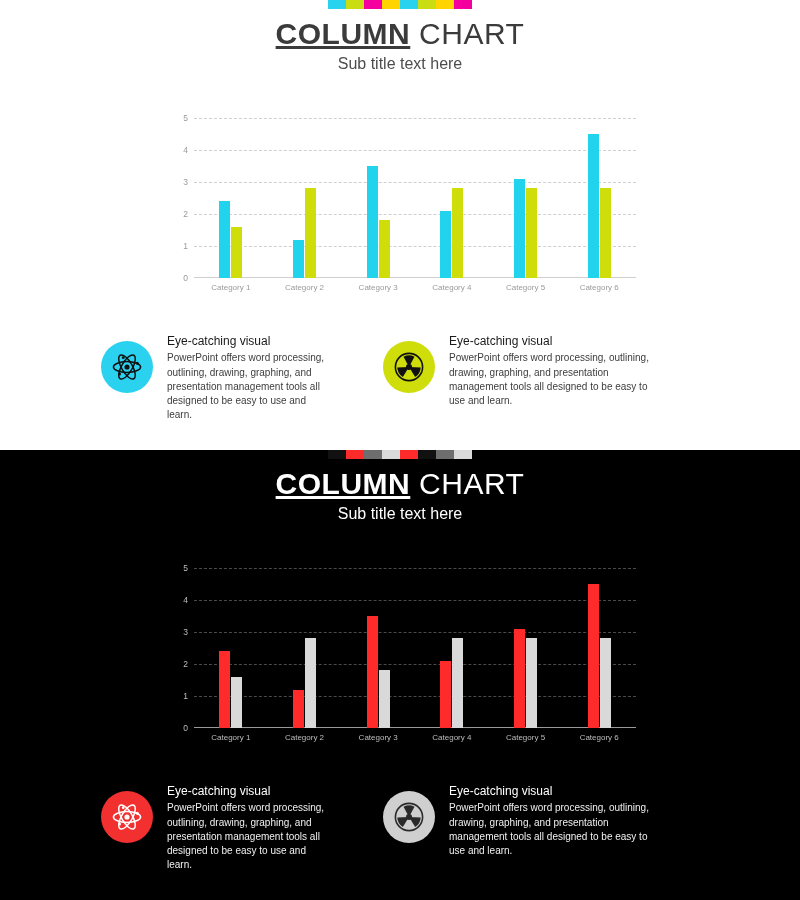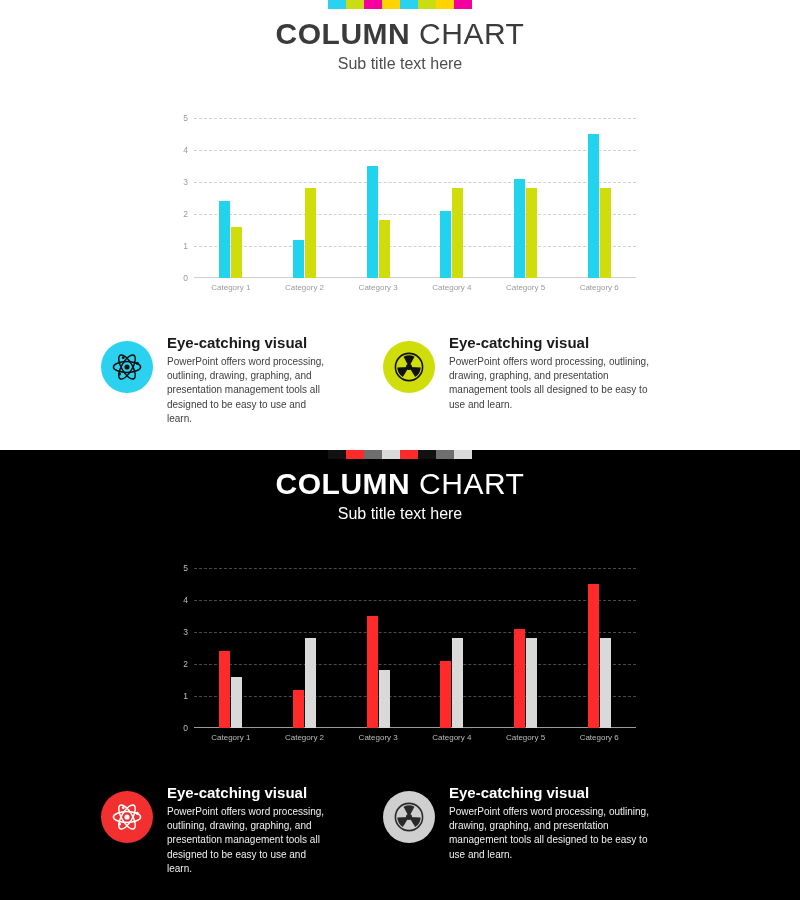--- a/index.html
+++ b/index.html
@@ -16,21 +16,21 @@
   
   .strip{
     position:absolute;top:0;left:50%;transform:translateX(-50%);
     display:flex;height:9px;width:144px;
   }
   .strip span{display:block;height:9px;}
 
   
   .title-wrap{position:absolute;top:19px;left:0;width:800px;text-align:center;}
   .title{font-size:30px;letter-spacing:.5px;line-height:1;}
-  .title .t-bold{font-weight:bold;}
+  .title .t-bold{font-weight:bold;text-decoration:underline;}
   .title .t-light{font-weight:normal;}
   .light .title{color:#3b3b3b;}
   .dark  .title{color:#ffffff;}
   .subtitle{font-size:16px;margin-top:7px;line-height:1;}
   .light .subtitle{color:#4d4d4d;}
   .dark  .subtitle{color:#ffffff;}
 
   
   .chart{
     position:absolute;left:168px;top:118px;
@@ -70,21 +70,21 @@
   .features{position:absolute;left:0;top:330px;width:800px;display:flex;}
   .feature{display:flex;align-items:flex-start;box-sizing:border-box;}
   .feature.f1{width:330px;padding-left:101px;}
   .feature.f2{width:330px;padding-left:53px;}
   .icon-circle{
     width:52px;height:52px;border-radius:50%;
     flex:0 0 52px;display:flex;align-items:center;justify-content:center;
     margin-top:11px;
   }
   .ftext{margin-left:14px;padding-top:4px;}
-  .fhead{font-size:15px;font-weight:bold;line-height:1.2;}
+  .fhead{font-size:12px;font-weight:normal;line-height:1.2;}
   .light .fhead{color:#1a1a1a;}
   .dark  .fhead{color:#ffffff;}
   .fbody{font-size:10px;line-height:1.42;margin-top:3px;max-width:245px;}
   .light .fbody{color:#3d3d3d;}
   .dark  .fbody{color:#f0f0f0;}
 </style>
 </head>
 <body>
 
 <div id="root">

